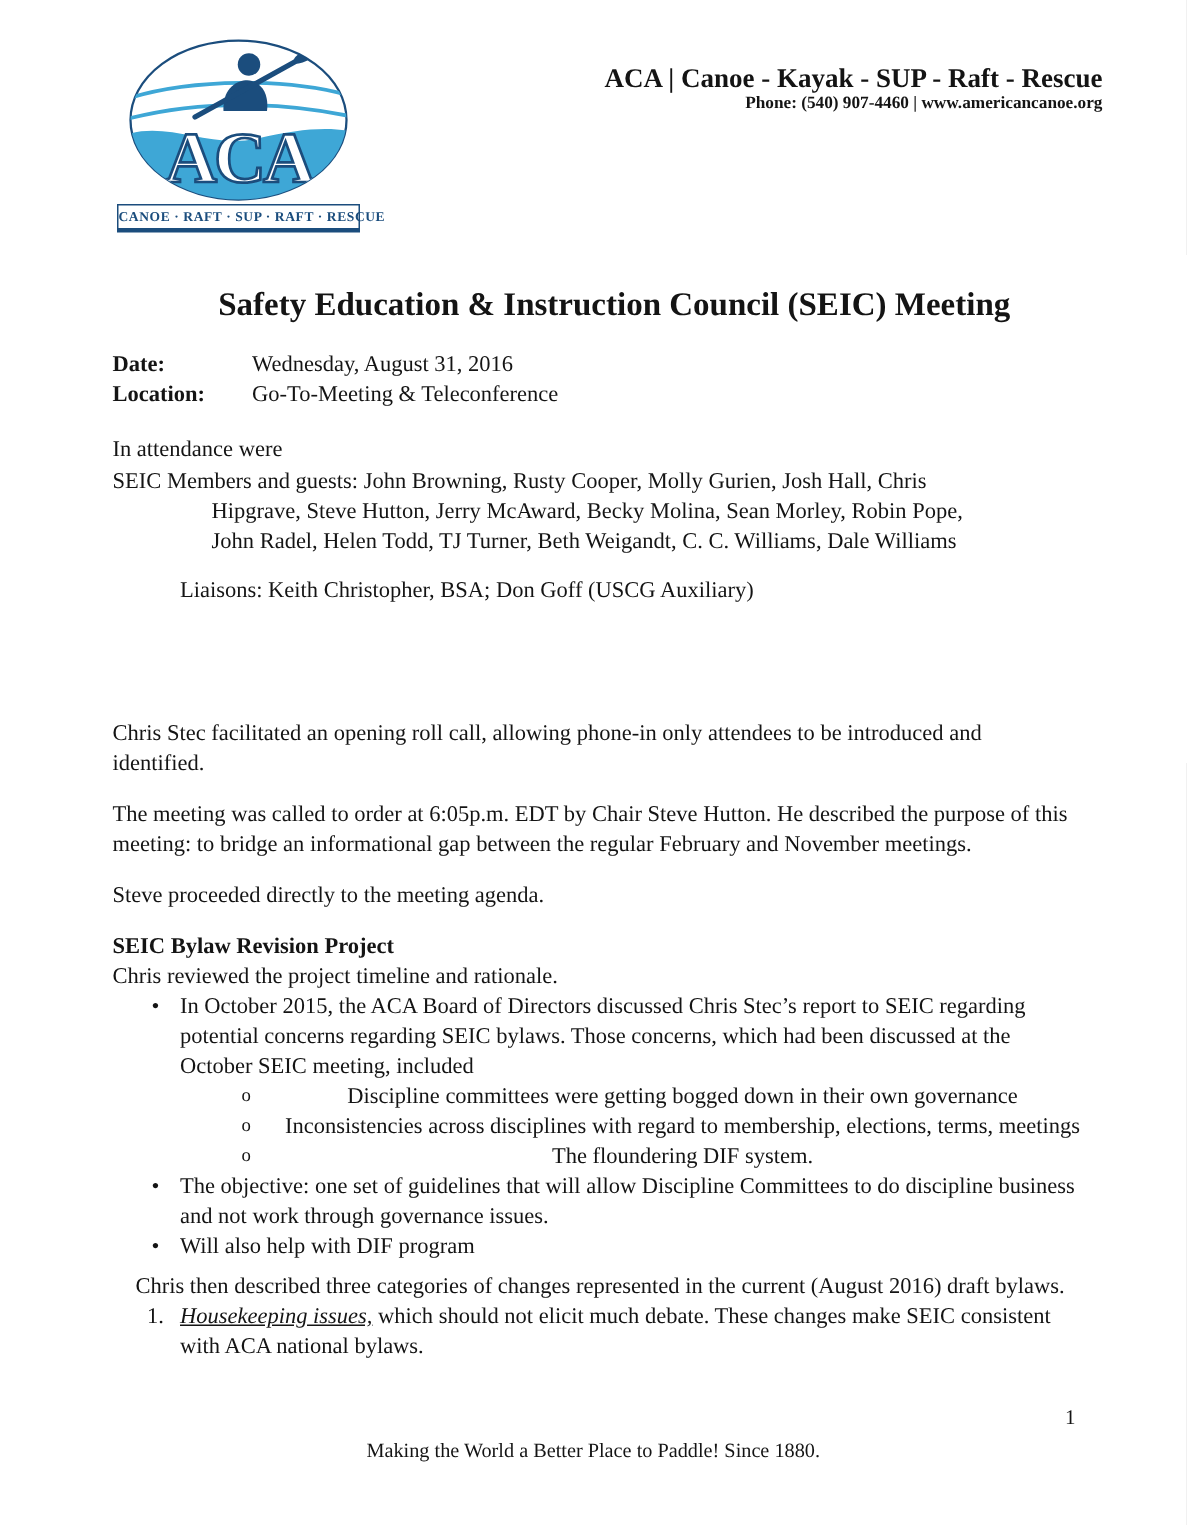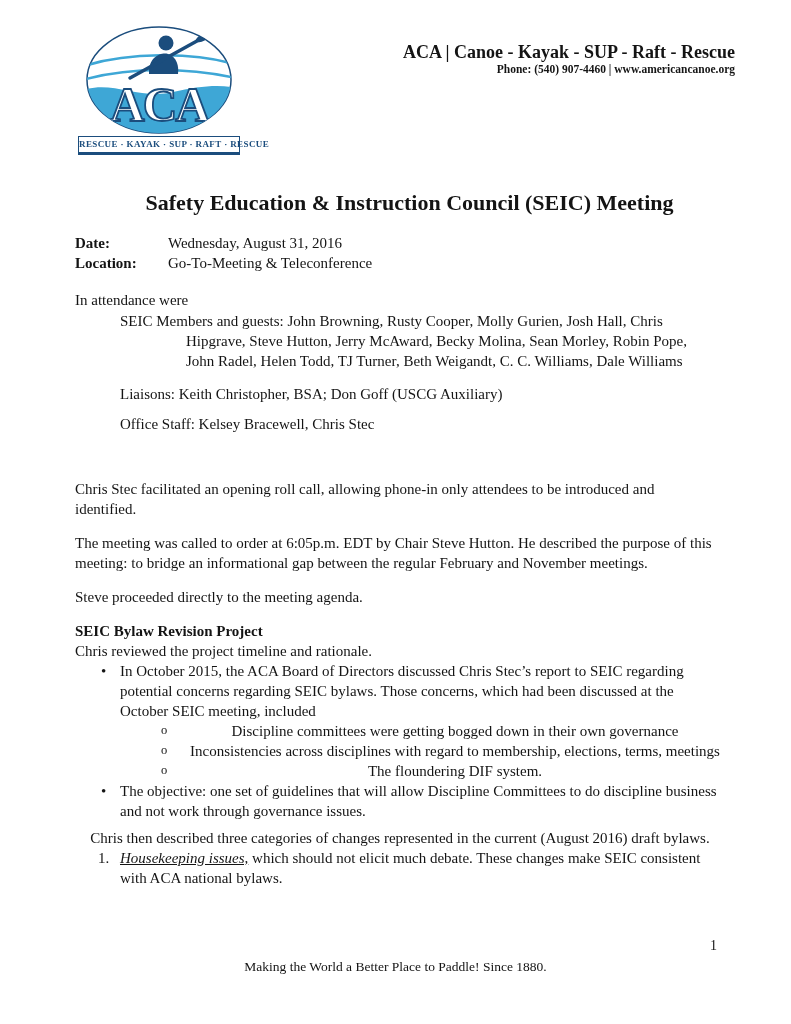--- a/index.html
+++ b/index.html
@@ -63,21 +63,21 @@
     position:absolute;top:190px;left:0;width:100%;
     text-align:center;font-weight:bold;font-size:22px;line-height:26px;padding-left:28px;
   }
   .meta{position:absolute;top:233px;left:75px;width:500px;}
   .meta-row{display:flex;}
   .meta-label{font-weight:bold;width:93px;flex:0 0 93px;}
 
   
   .attendance{position:absolute;top:290px;left:75px;width:650px;}
   .att-members{
-    margin-left:45px;margin-top:1px;
+    margin-top:1px;
     width:578px;
     padding-left:66px;text-indent:-66px;
   }
   .att-liaisons{margin-left:45px;margin-top:13px;}
   .att-office{margin-left:45px;margin-top:10px;}
 
   
   .body-paras{position:absolute;top:479px;left:75px;width:642px;}
   .body-paras p{margin-bottom:14px;}
 
@@ -131,21 +131,21 @@
         <g>
           <circle class="logo-figure" cx="88" cy="17" r="7.5"></circle>
           <path class="logo-figure" d="M 71 48 C 70 30 84 26 90 28 C 99 31 101 40 100 48 Z"></path>
           <line class="logo-paddle" x1="52" y1="52" x2="128" y2="10"></line>
           <ellipse class="logo-blade" cx="125" cy="11.5" rx="8" ry="3.4" transform="rotate(-28 125 11.5)"></ellipse>
         </g>
         <path class="logo-water" d="M 5 64 C 35 54 62 74 95 66 C 120 60 142 58 158 62 L 158 108 L 5 108 Z"></path>
         <text class="aca-letters" x="81" y="95" text-anchor="middle">ACA</text>
       </g>
     </svg>
-    <div class="logo-banner">RESCUE · KAYAK · SUP · RAFT · RESCUE</div>
+    <div class="logo-banner">CANOE · RAFT · SUP · RAFT · RESCUE</div>
   </div>
 
   <div class="org-info">
     <div class="org-line1">ACA | Canoe - Kayak - SUP - Raft - Rescue</div>
     <div class="org-line3">Phone: (540) 907-4460 | www.americancanoe.org</div>
   </div>
 
   <div class="doc-title">Safety Education &amp; Instruction Council (SEIC) Meeting</div>
 
   <div class="meta">
@@ -156,21 +156,20 @@
     <div class="meta-row">
       <span class="meta-label">Location:</span>
       <span>Go-To-Meeting &amp; Teleconference</span>
     </div>
   </div>
 
   <div class="attendance">
     <div>In attendance were</div>
     <div class="att-members">SEIC Members and guests: John Browning, Rusty Cooper, Molly Gurien, Josh Hall, Chris Hipgrave, Steve Hutton, Jerry McAward, Becky Molina, Sean Morley, Robin Pope, John Radel, Helen Todd, TJ Turner, Beth Weigandt, C. C. Williams, Dale Williams</div>
     <div class="att-liaisons">Liaisons:  Keith Christopher, BSA; Don Goff (USCG Auxiliary)</div>
-    <div class="att-office">Office Staff:  Kelsey Bracewell, Chris Stec</div>
   </div>
 
   <div class="body-paras">
     <p>Chris Stec facilitated an opening roll call, allowing phone-in only attendees to be introduced and identified.</p>
     <p>The meeting was called to order at 6:05p.m. EDT by Chair Steve Hutton.  He described the purpose of this meeting: to bridge an informational gap between the regular February and November meetings.</p>
     <p>Steve proceeded directly to the meeting agenda.</p>
   </div>
 
   <div class="section">
     <div class="section-heading">SEIC Bylaw Revision Project</div>
@@ -179,20 +178,21 @@
     <ul class="l1">
       <li>
         <span>In October 2015, the ACA Board of Directors discussed Chris Stec’s report to SEIC regarding potential concerns regarding SEIC bylaws.  Those concerns, which had been discussed at the October SEIC meeting,  included</span>
         <ul class="l2">
           <li>Discipline committees were getting bogged down in their own governance</li>
           <li>Inconsistencies across disciplines with regard to membership, elections, terms, meetings</li>
           <li>The floundering DIF system.</li>
         </ul>
       </li>
       <li>The objective: one set of guidelines that will allow Discipline Committees to do discipline business and not work through governance issues.</li>
+      <li>Will also help with DIF program</li>
     </ul>
 
     <div class="changes-intro">Chris then described three categories of changes represented in the current (August 2016) draft bylaws.</div>
     <ol class="changes-list">
       <li>
         <span class="u">Housekeeping issues,</span><span> which should not elicit much debate.  These changes make SEIC consistent with ACA national bylaws.</span>
       </li>
     </ol>
   </div>
 

